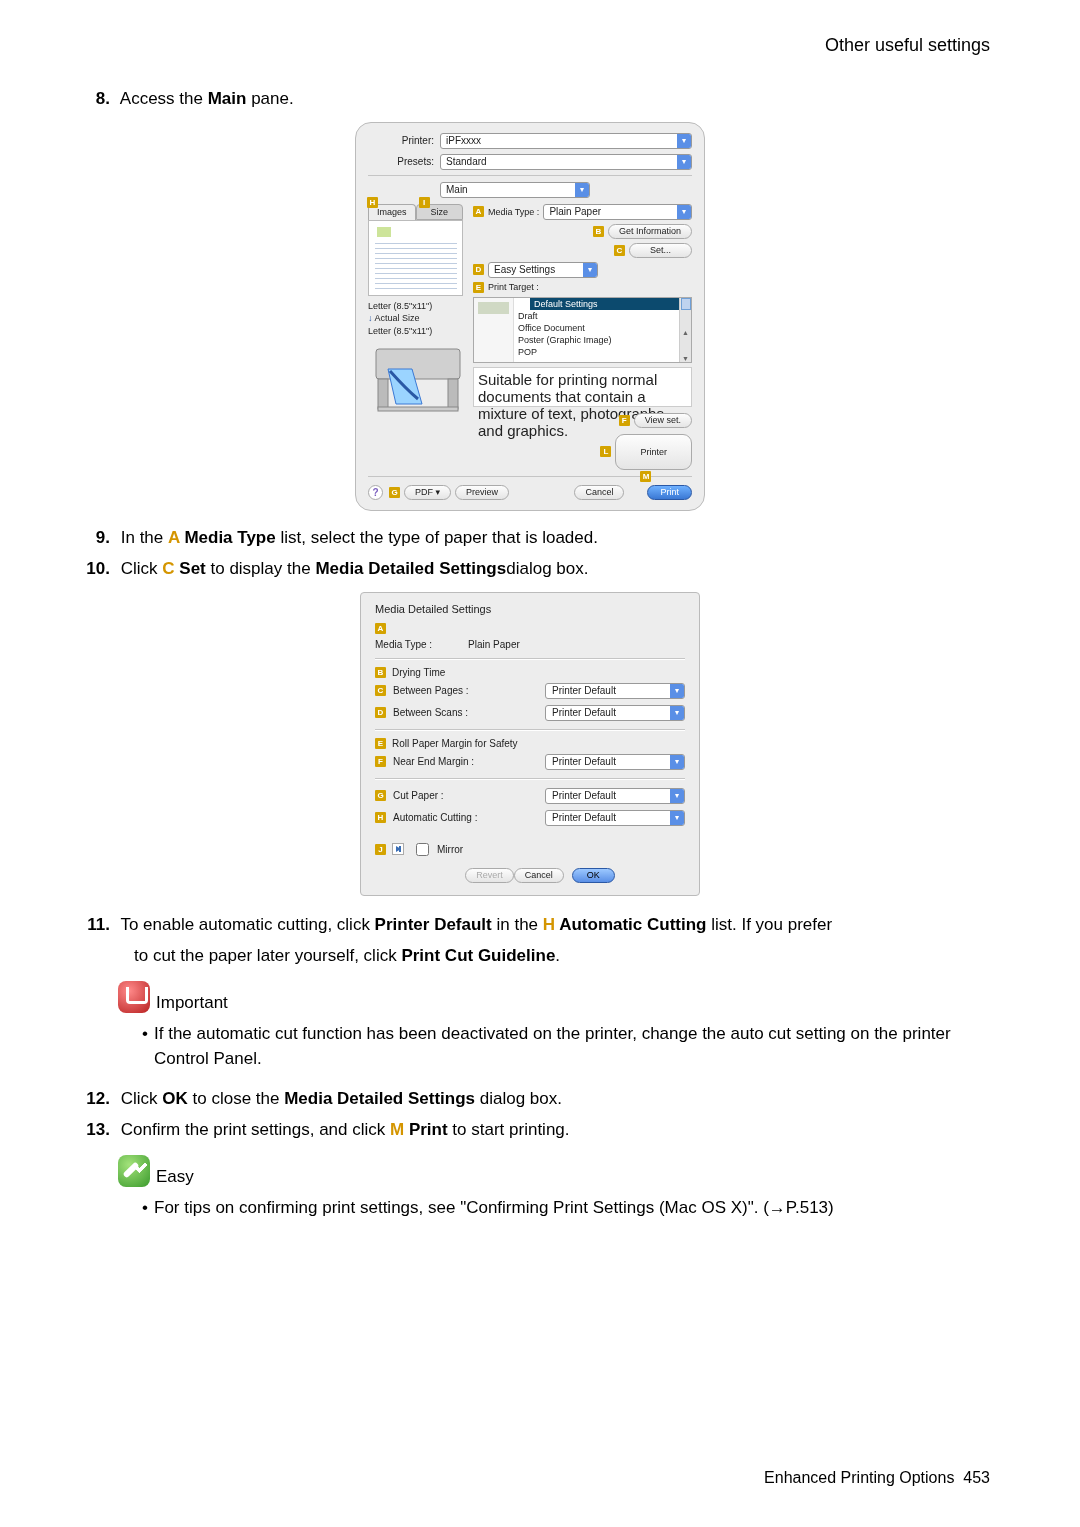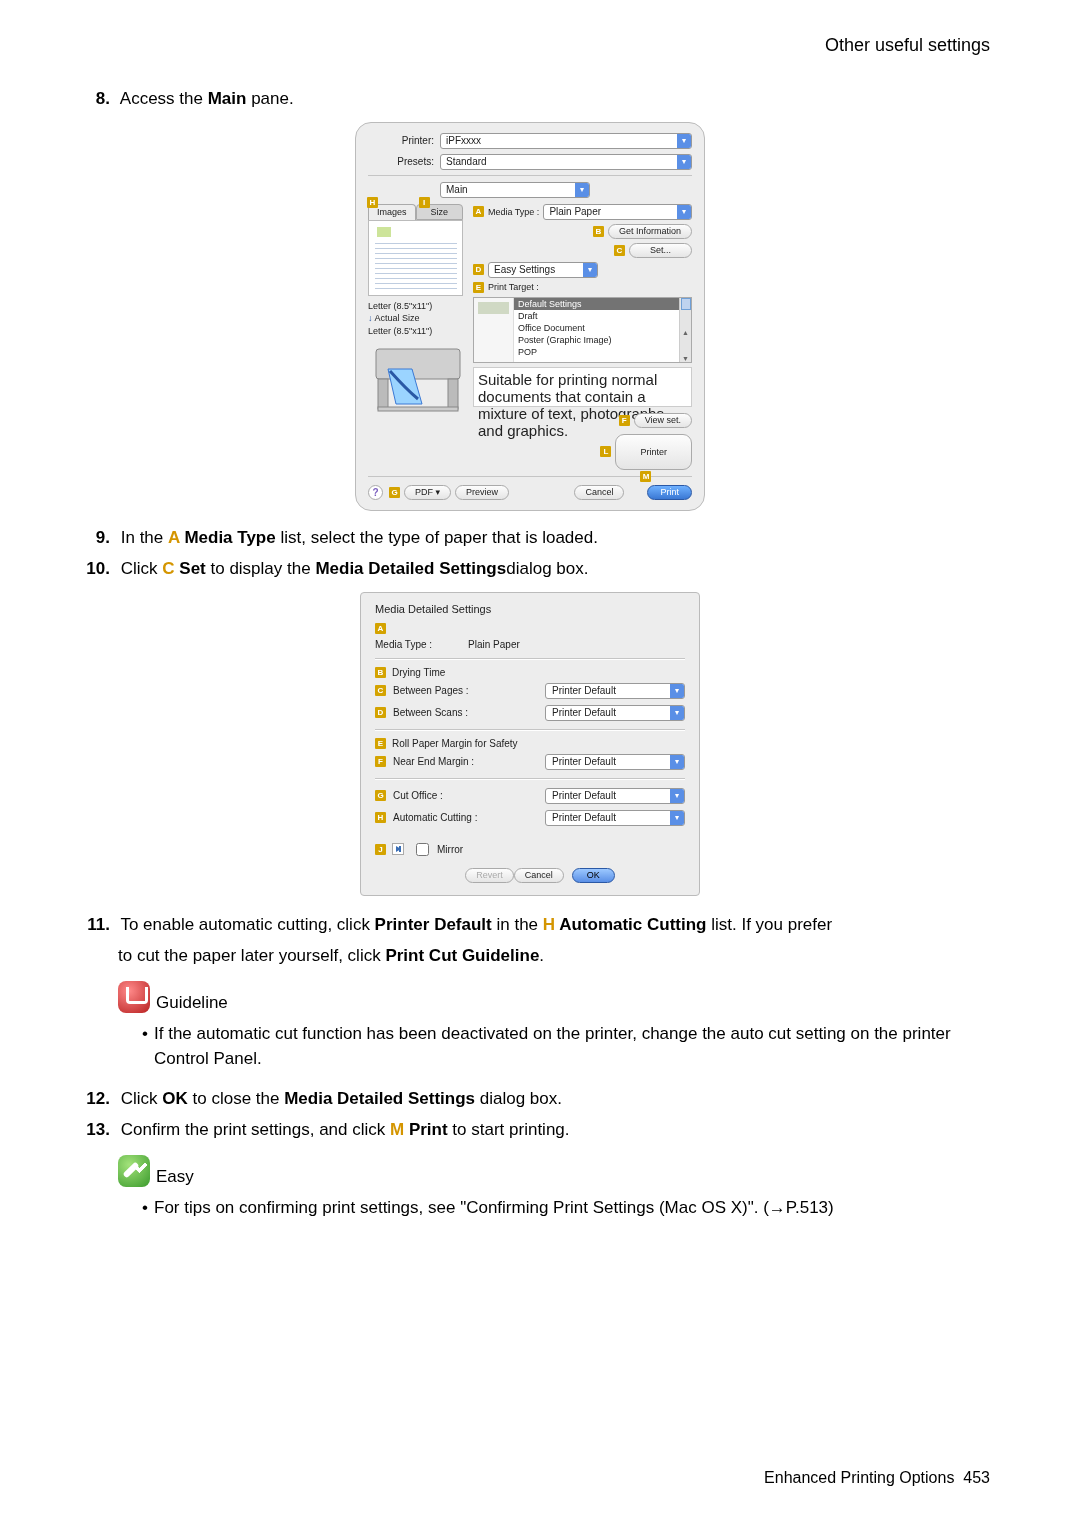--- a/index.html
+++ b/index.html
@@ -31,21 +31,21 @@
   .step-line {
     margin-top: 6px;
     margin-bottom: 6px;
     line-height: 1.5;
     padding-left: 10px;
   }
   .step-line .content {
     display: inline;
   }
   .step-indent {
-    margin-left: 48px;
+    margin-left: 64px;
     line-height: 1.5;
   }
   .bold { font-weight: bold; }
   .clr-A { color: #d49500; font-weight: bold; }
   .clr-C { color: #d49500; font-weight: bold; }
   .clr-H { color: #d49500; font-weight: bold; }
   .clr-M { color: #d49500; font-weight: bold; }
 
   
   .dialog1 {
@@ -208,21 +208,21 @@
     background: #d0d9c4;
   }
   .lb-items {
     flex: 1;
     font-size: 9px;
     position: relative;
   }
   .lb-row {
     padding: 1px 4px;
   }
-  .lb-row.sel { background: #737373; color: #fff; }
+  .lb-row.sel { background: #0c4a6e; color: #fff; margin-left: 16px; }
   .lb-sb {
     width: 12px;
     background: #e5e5e5;
     border-left: 1px solid #ccc;
     display: flex;
     flex-direction: column;
     justify-content: space-between;
     align-items: center;
   }
   .lb-sb .tri { font-size: 7px; color: #666; }
@@ -648,21 +648,21 @@
       <span class="t"><span class="tag">F</span></span>
       <span class="l">Near End Margin :</span>
       <div class="d2-sel">
           <span>Printer Default</span>
           <span class="arrow2">▾</span>
         </div>
     </div>
     <div class="d2-sep"></div>
     <div class="d2-row">
       <span class="t"><span class="tag">G</span></span>
-      <span class="l">Cut Office :</span>
+      <span class="l">Cut Paper :</span>
       <div class="d2-sel">
           <span>Printer Default</span>
           <span class="arrow2">▾</span>
         </div>
     </div>
     <div class="d2-row">
       <span class="t"><span class="tag">H</span></span>
       <span class="l">Automatic Cutting :</span>
       <div class="d2-sel">
           <span>Printer Default</span>
@@ -691,21 +691,21 @@
       <span>To enable automatic cutting, click </span><span class="bold">Printer Default</span><span> in the </span><span class="clr-H">H</span><span class="bold"> Automatic Cutting</span><span> list. If you prefer</span>
     </span>
   </div>
   <div class="step-indent">
     <span>to cut the paper later yourself, click </span><span class="bold">Print Cut Guideline</span><span>.</span>
   </div>
 
   <div class="callout">
     <div class="callout-head">
       <div class="icon-important"></div>
-      <span>Guideline</span>
+      <span>Important</span>
     </div>
   </div>
   <div class="bullet">If the automatic cut function has been deactivated on the printer, change the auto cut setting on the printer Control Panel.</div>
 
   <div class="step-line" style="margin-top:14px;">
     <span class="num">12.</span>
     <span class="content">
       <span>Click </span><span class="bold">OK</span><span> to close the </span><span class="bold">Media Detailed Settings</span><span> dialog box.</span>
     </span>
   </div>

